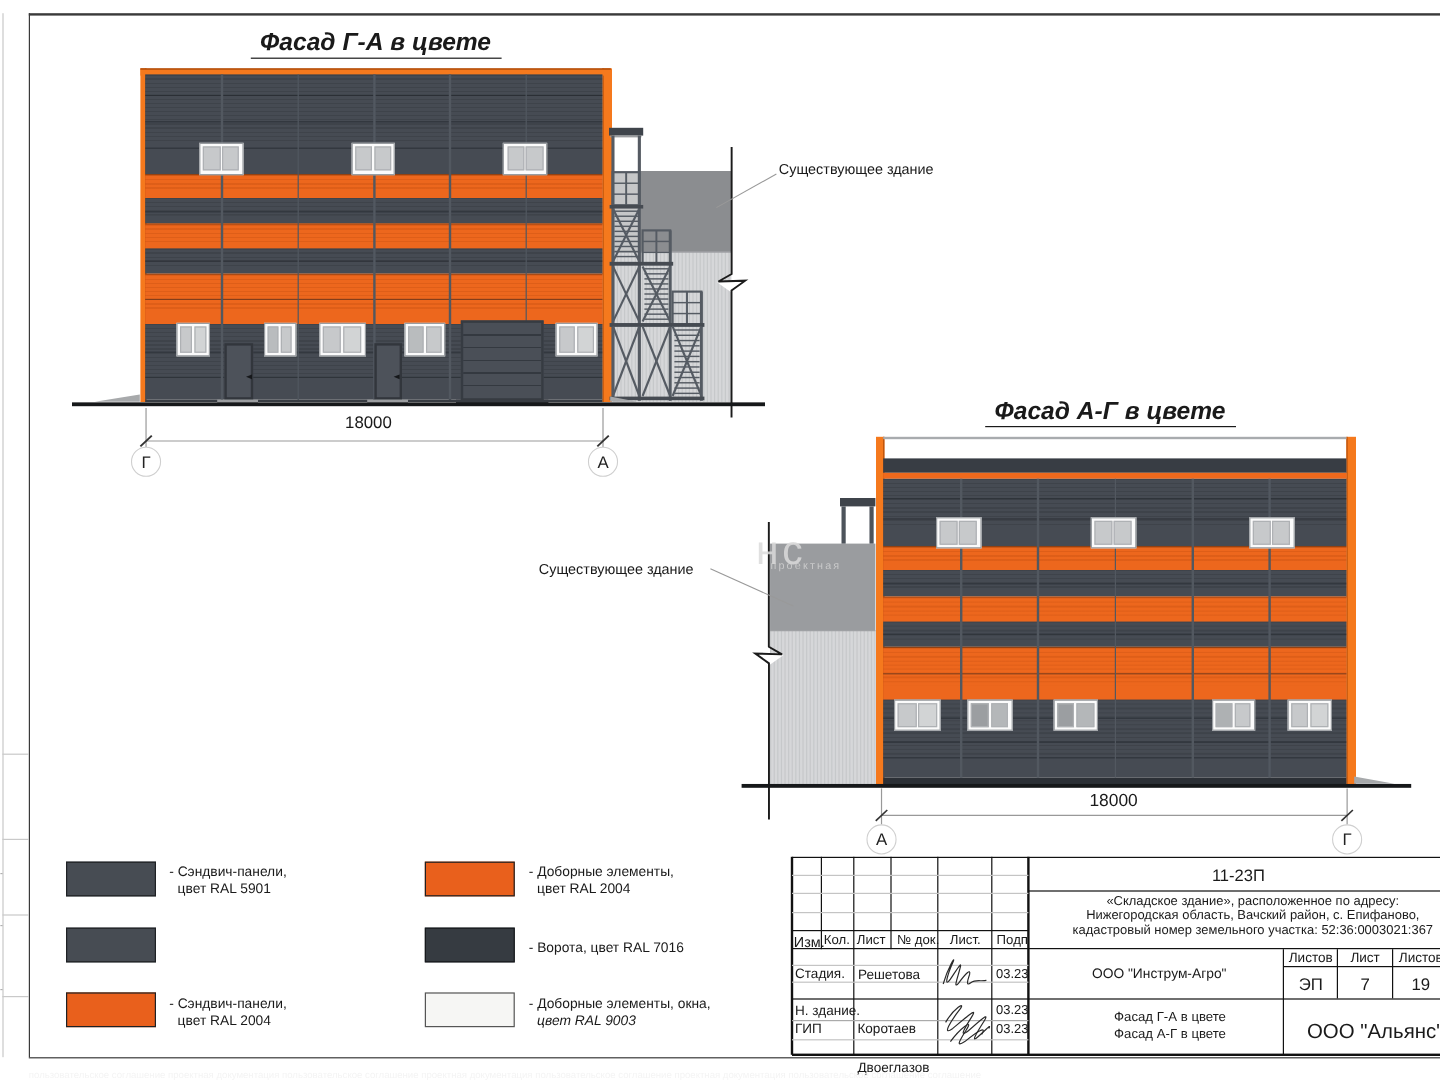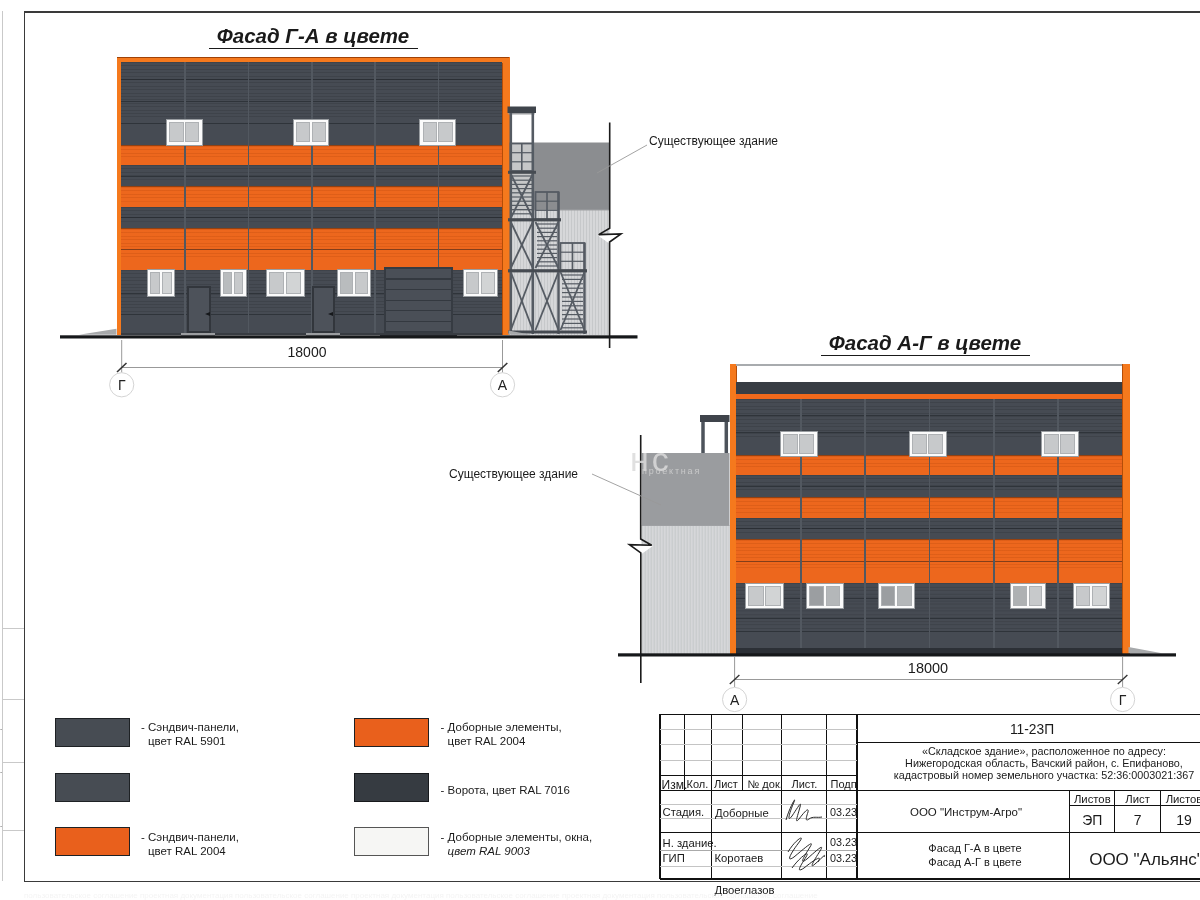--- a/index.html
+++ b/index.html
@@ -474,21 +474,21 @@
 <div class="abs" style="left:659.8px;top:865.65px;width:197.4000000000001px;height:0.7px;background:#c4c4c4;"></div>
 
 <div class="t" style="left:661.5px;top:777.5px;font-size:12px;">Изм.</div>
 <div class="t" style="left:686.5px;top:777.5px;font-size:11px;text-align:right;">Кол.</div>
 <div class="t" style="left:714px;top:777.5px;font-size:11px;">Лист</div>
 <div class="t" style="left:747.5px;top:777.5px;font-size:11px;">№ док.</div>
 <div class="t" style="left:791.5px;top:777.5px;font-size:11px;">Лист.</div>
 <div class="t" style="left:830.5px;top:777.5px;font-size:11px;">Подп</div>
 
 <div class="t" style="left:662.5px;top:806px;font-size:11.3px;">Стадия.</div>
-<div class="t" style="left:715px;top:806.8px;font-size:11.3px;">Доборные</div>
+<div class="t" style="left:715px;top:806.8px;font-size:11.3px;">Решетова</div>
 <div class="t" style="left:830px;top:806px;font-size:10.8px;">03.23</div>
 <div class="t" style="left:662.5px;top:836.8px;font-size:11.3px;">Н. здание.</div>
 <div class="t" style="left:714.5px;top:836px;font-size:11.3px;margin-top:48px;">Двоеглазов</div>
 <div class="t" style="left:830px;top:835.8px;font-size:10.8px;">03.23</div>
 <div class="t" style="left:662.5px;top:851.8px;font-size:11.3px;">ГИП</div>
 <div class="t" style="left:714.5px;top:851.5px;font-size:11.3px;">Коротаев</div>
 <div class="t" style="left:830px;top:851.8px;font-size:10.8px;">03.23</div>
 
 <div class="t" style="left:932.0px;top:722px;width:200px;text-align:center;font-size:13.8px;">11-23П</div>
 

